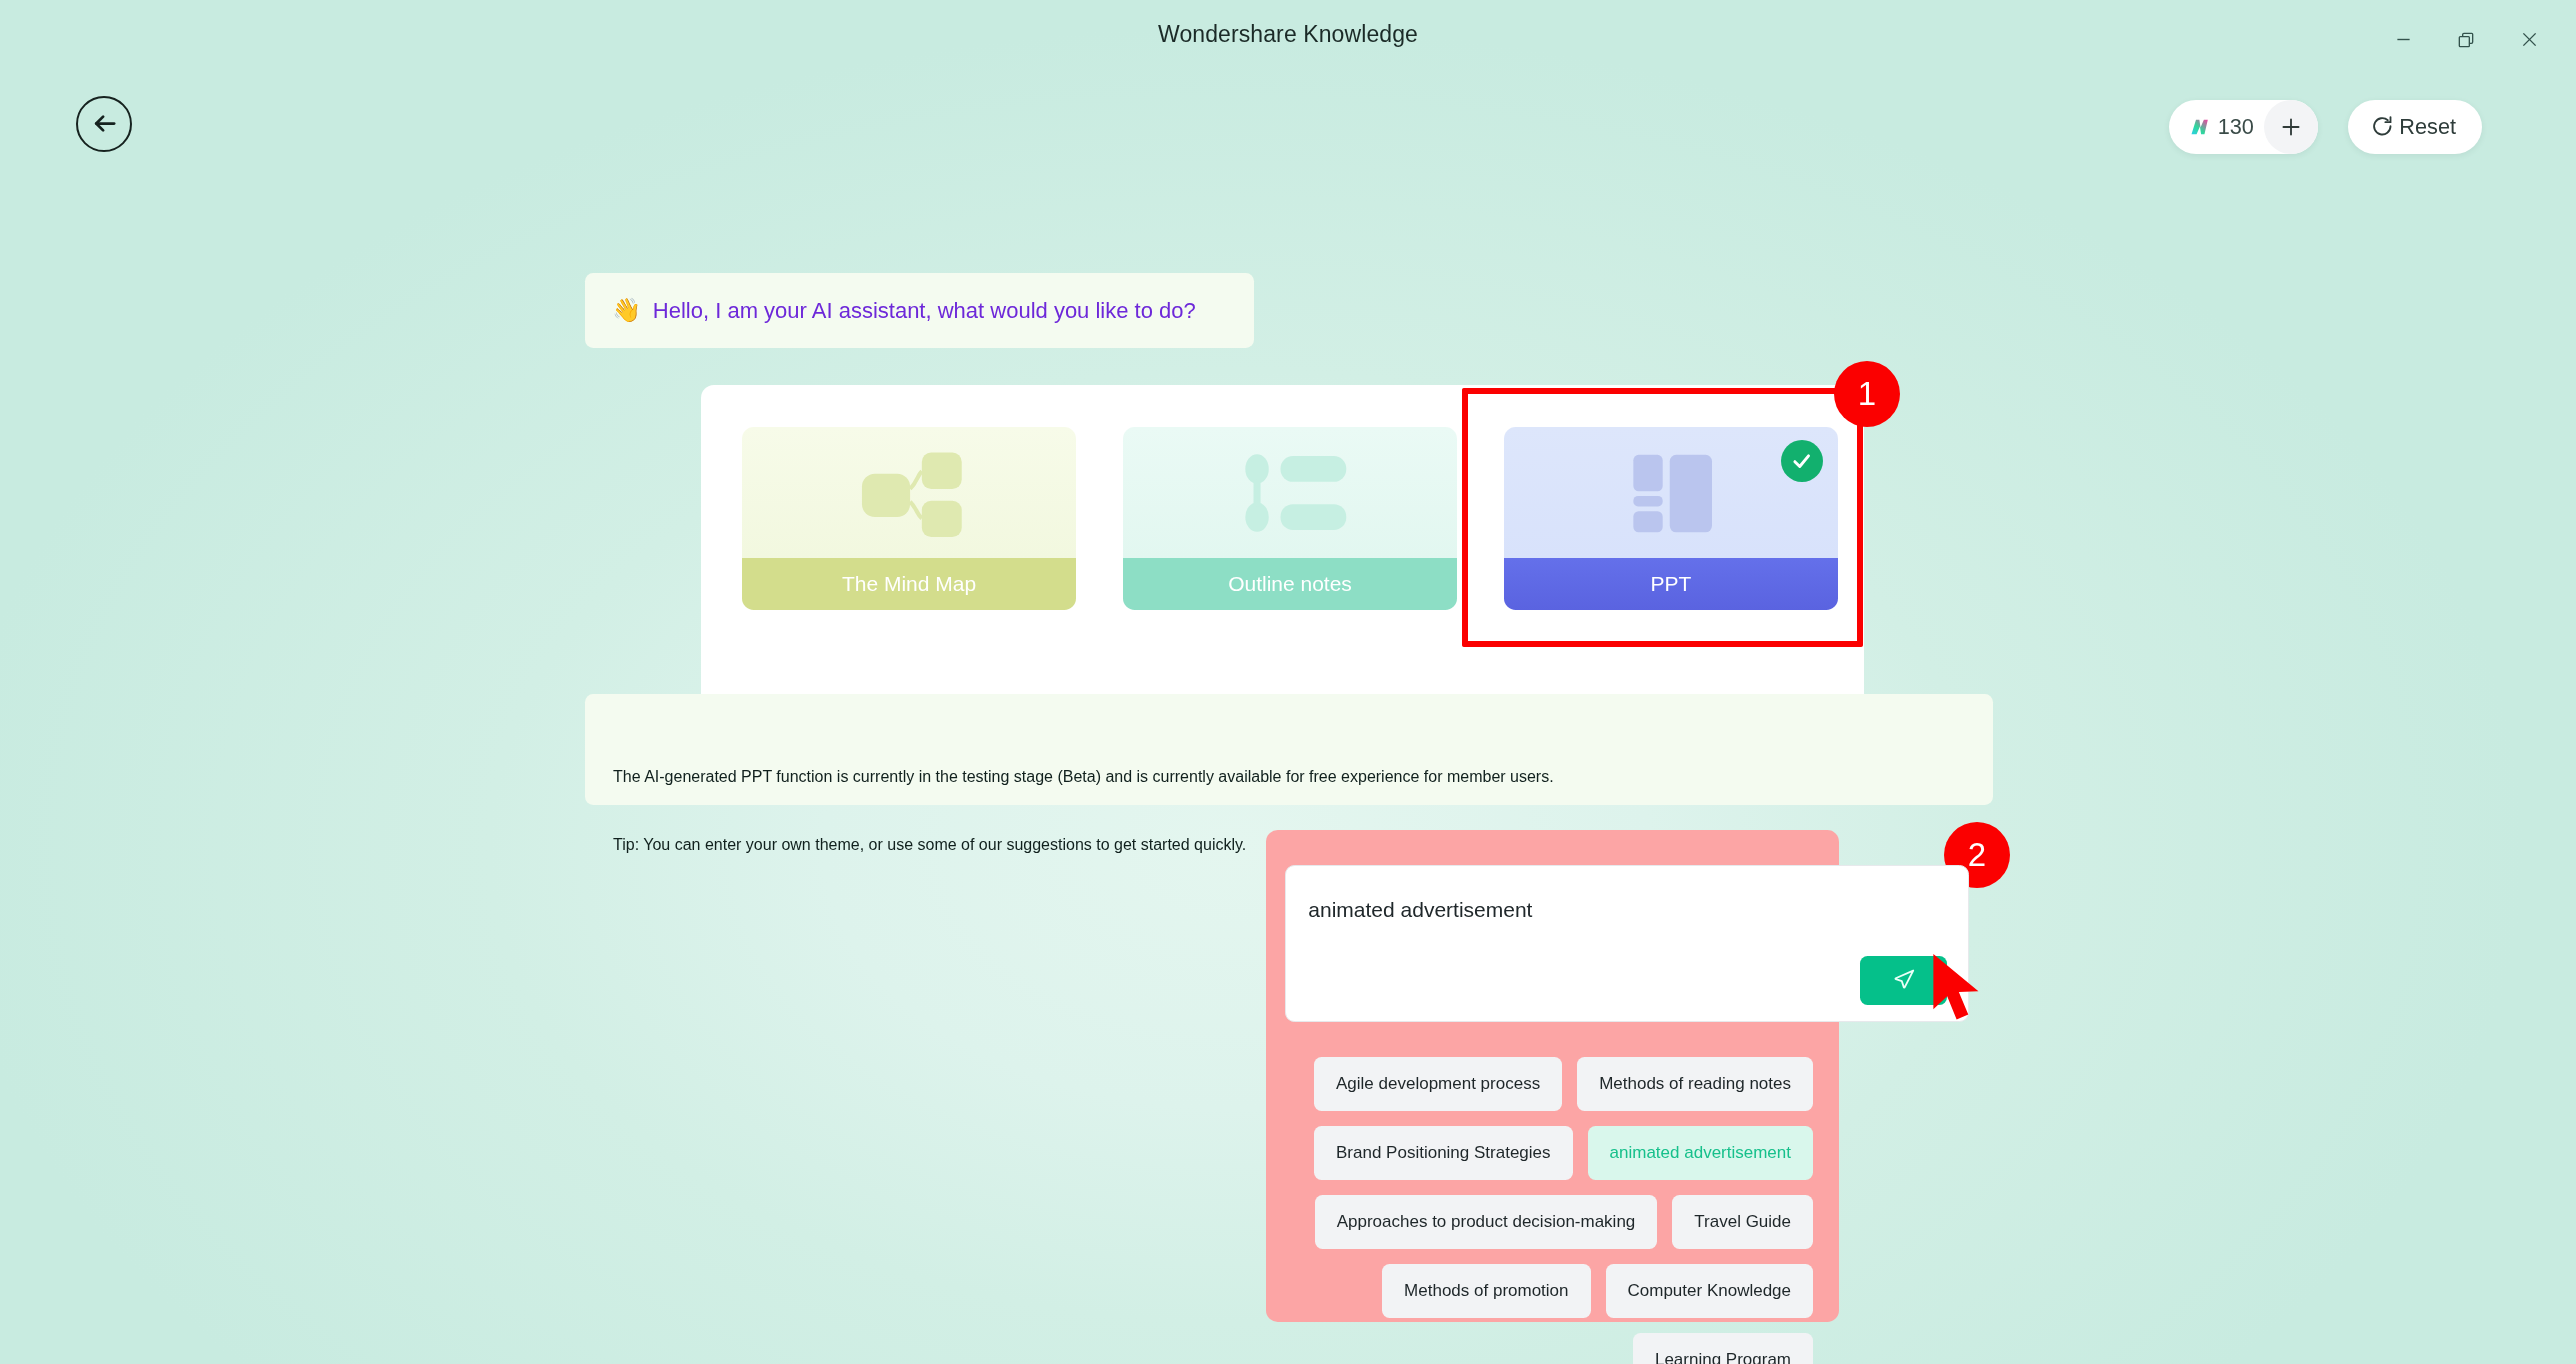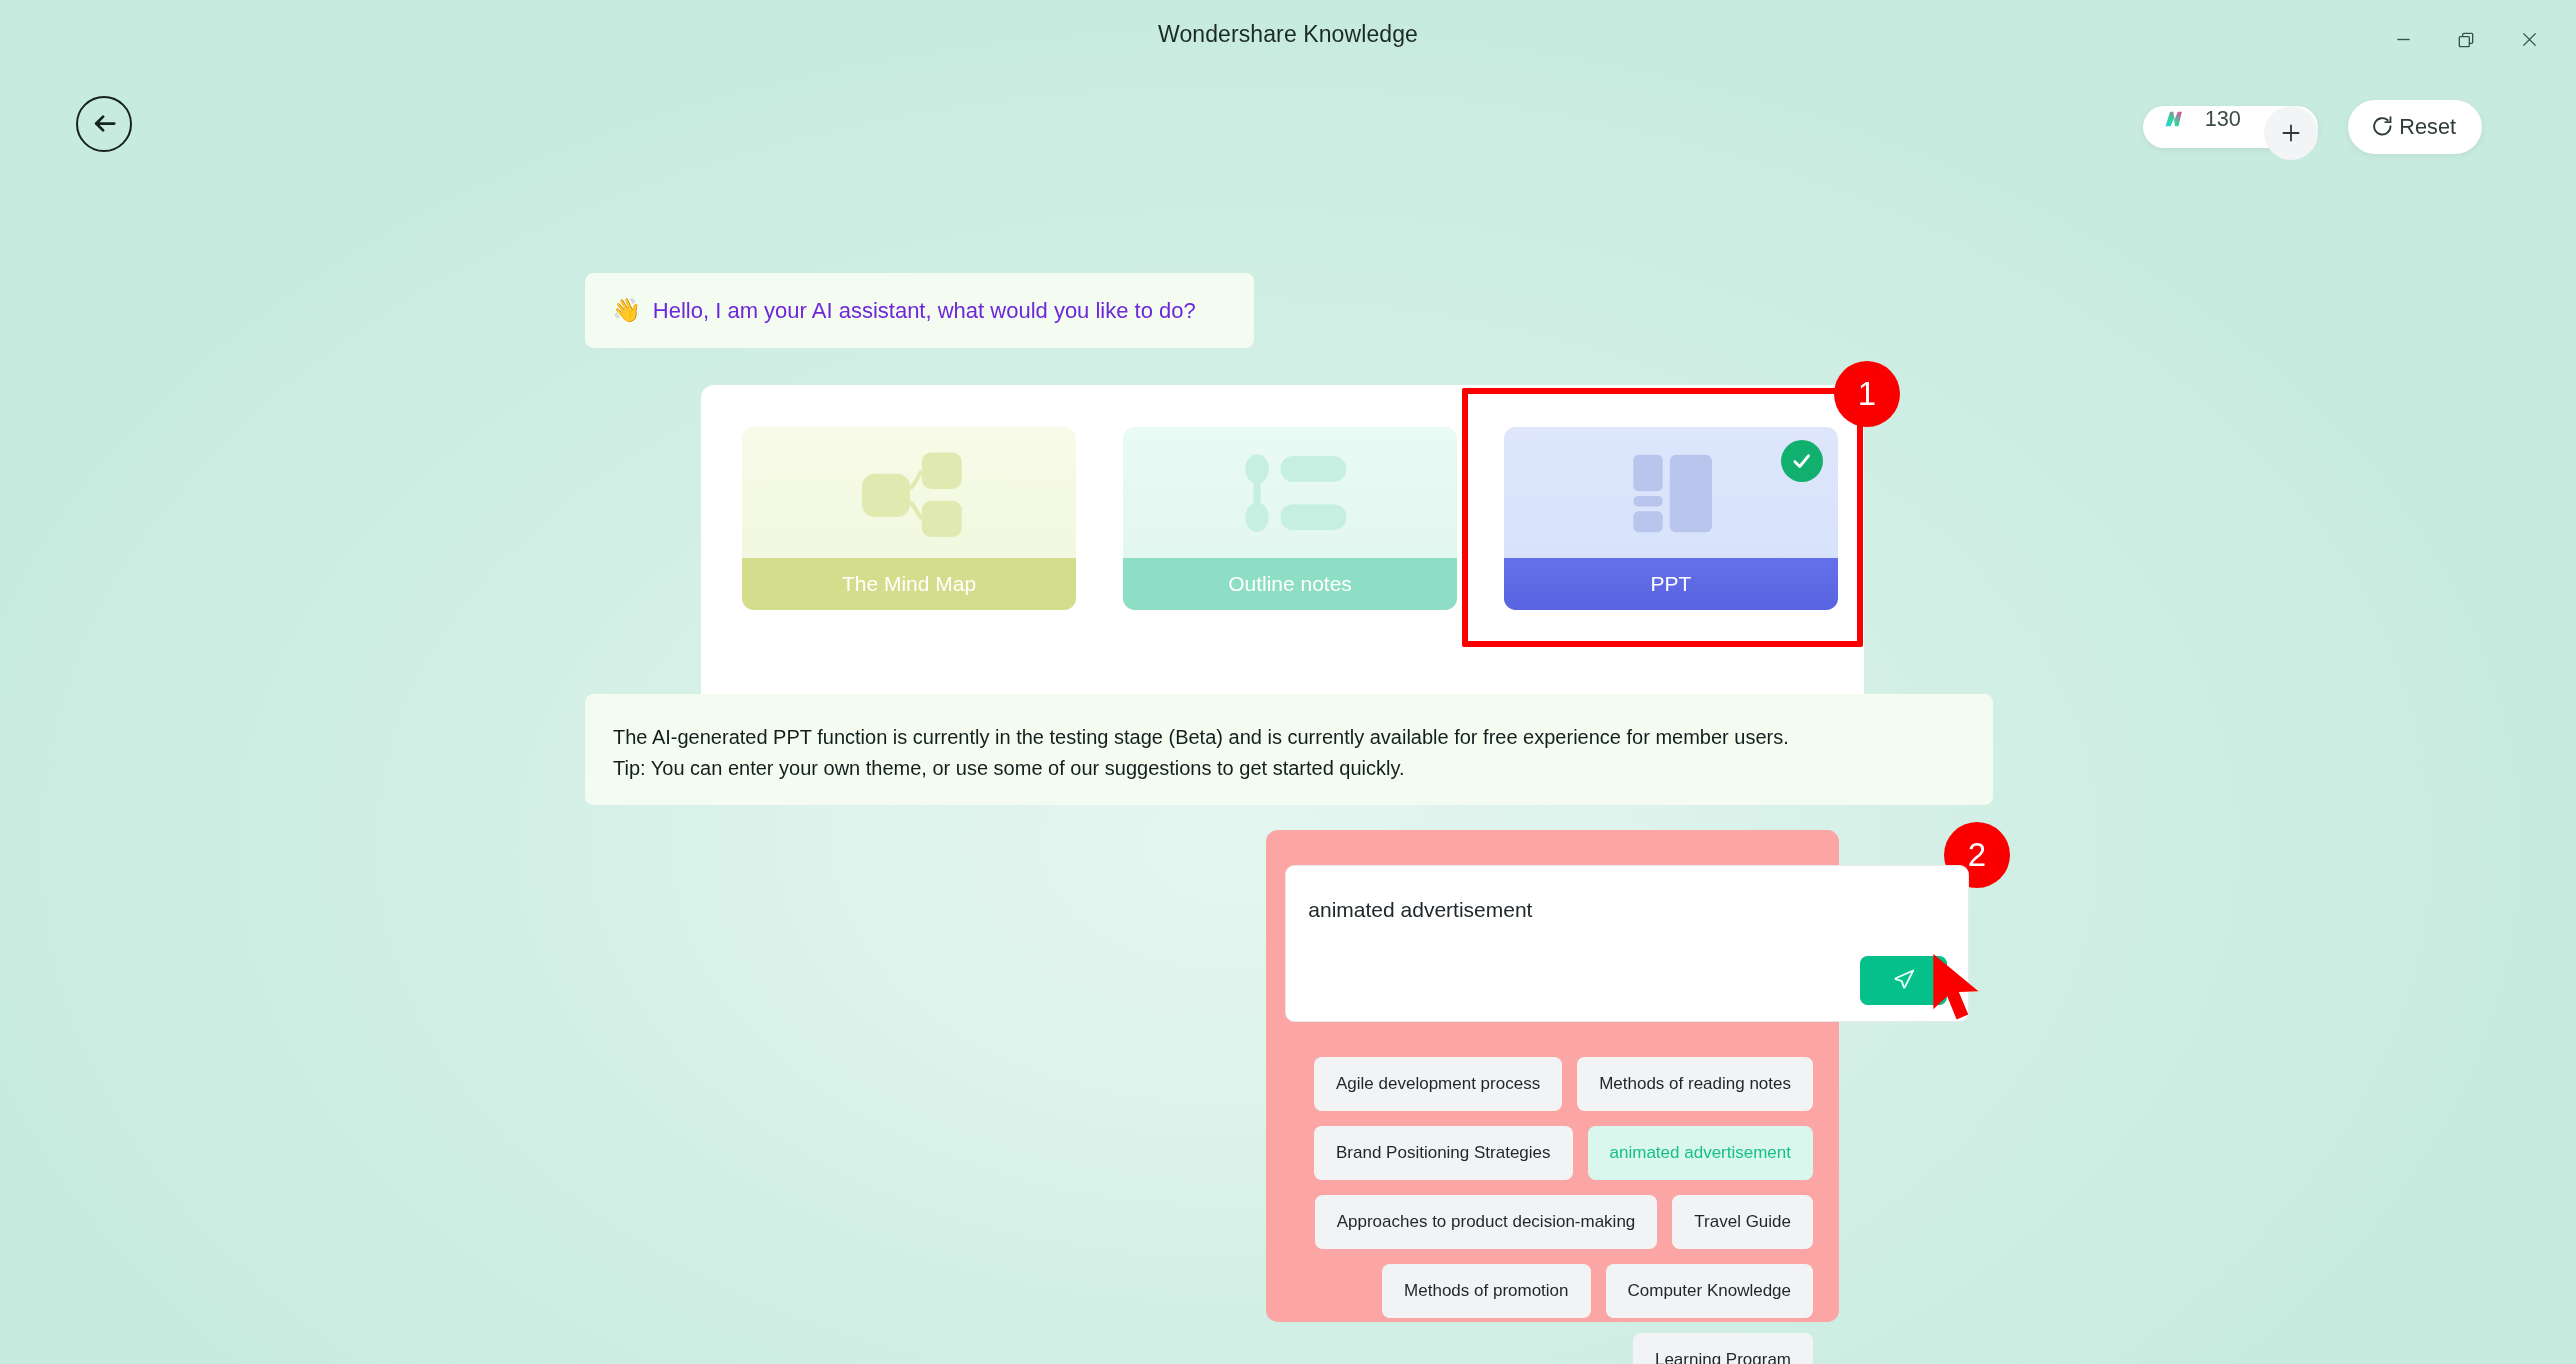--- a/index.html
+++ b/index.html
@@ -66,27 +66,27 @@
   
   .top-actions {
     position: absolute;
     right: 94px;
     top: 100px;
     display: flex;
     align-items: center;
     gap: 30px;
   }
   .credits-pill {
-    height: 42px;
+    height: 54px;
     background: #ffffff;
     border-radius: 27px;
     display: flex;
-    align-items: flex-start;
+    align-items: center;
     padding-left: 17.6px;
-    gap: 17px;
+    gap: 4px;
     box-shadow: 0 1.8px 5.9px rgba(20,60,50,.08);
     cursor: pointer;
   }
   .credits-logo {
     width: 27px; height: 27px;
     display: flex; align-items: center; justify-content: center;
   }
   .credits-count {
     font-size: 21.7px;
     color: #3a4b48;
@@ -226,23 +226,24 @@
     position: absolute;
     left: 585px;
     top: 694px;
     width: 1408px;
     height: 111px;
     background: #f4fbf0;
     border-radius: 8.2px;
     padding: 28px 29px 0 28px;
   }
   .notice-line {
-    font-size: 20px;
+    font-size: 16px;
     color: #10201d;
     line-height: 1.55;
+    margin-top: 43px;
   }
 
   
   .composer-panel {
     position: absolute;
     left: 1266px;
     top: 830px;
     width: 573px;
     height: 492px;
     background: #fca5a5;

